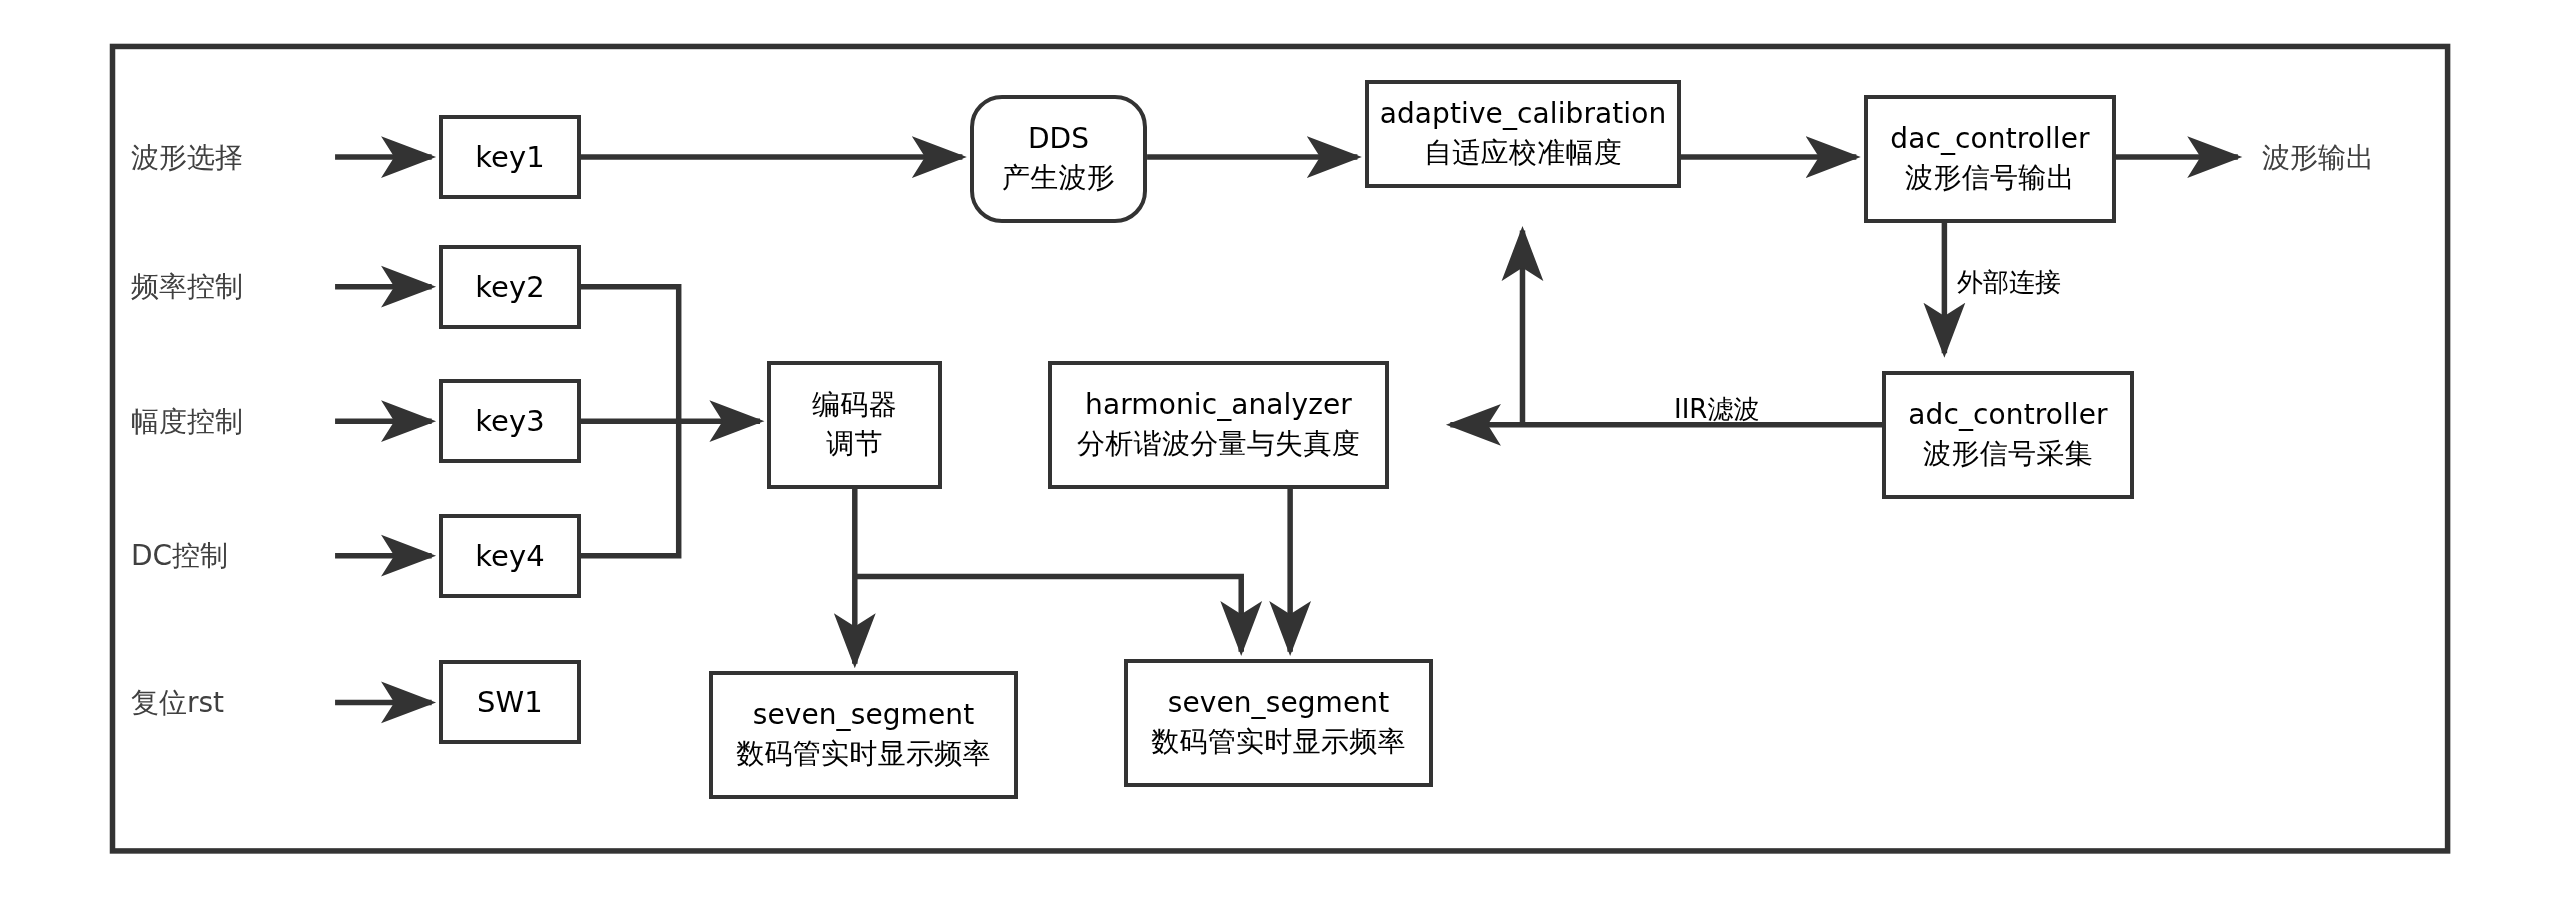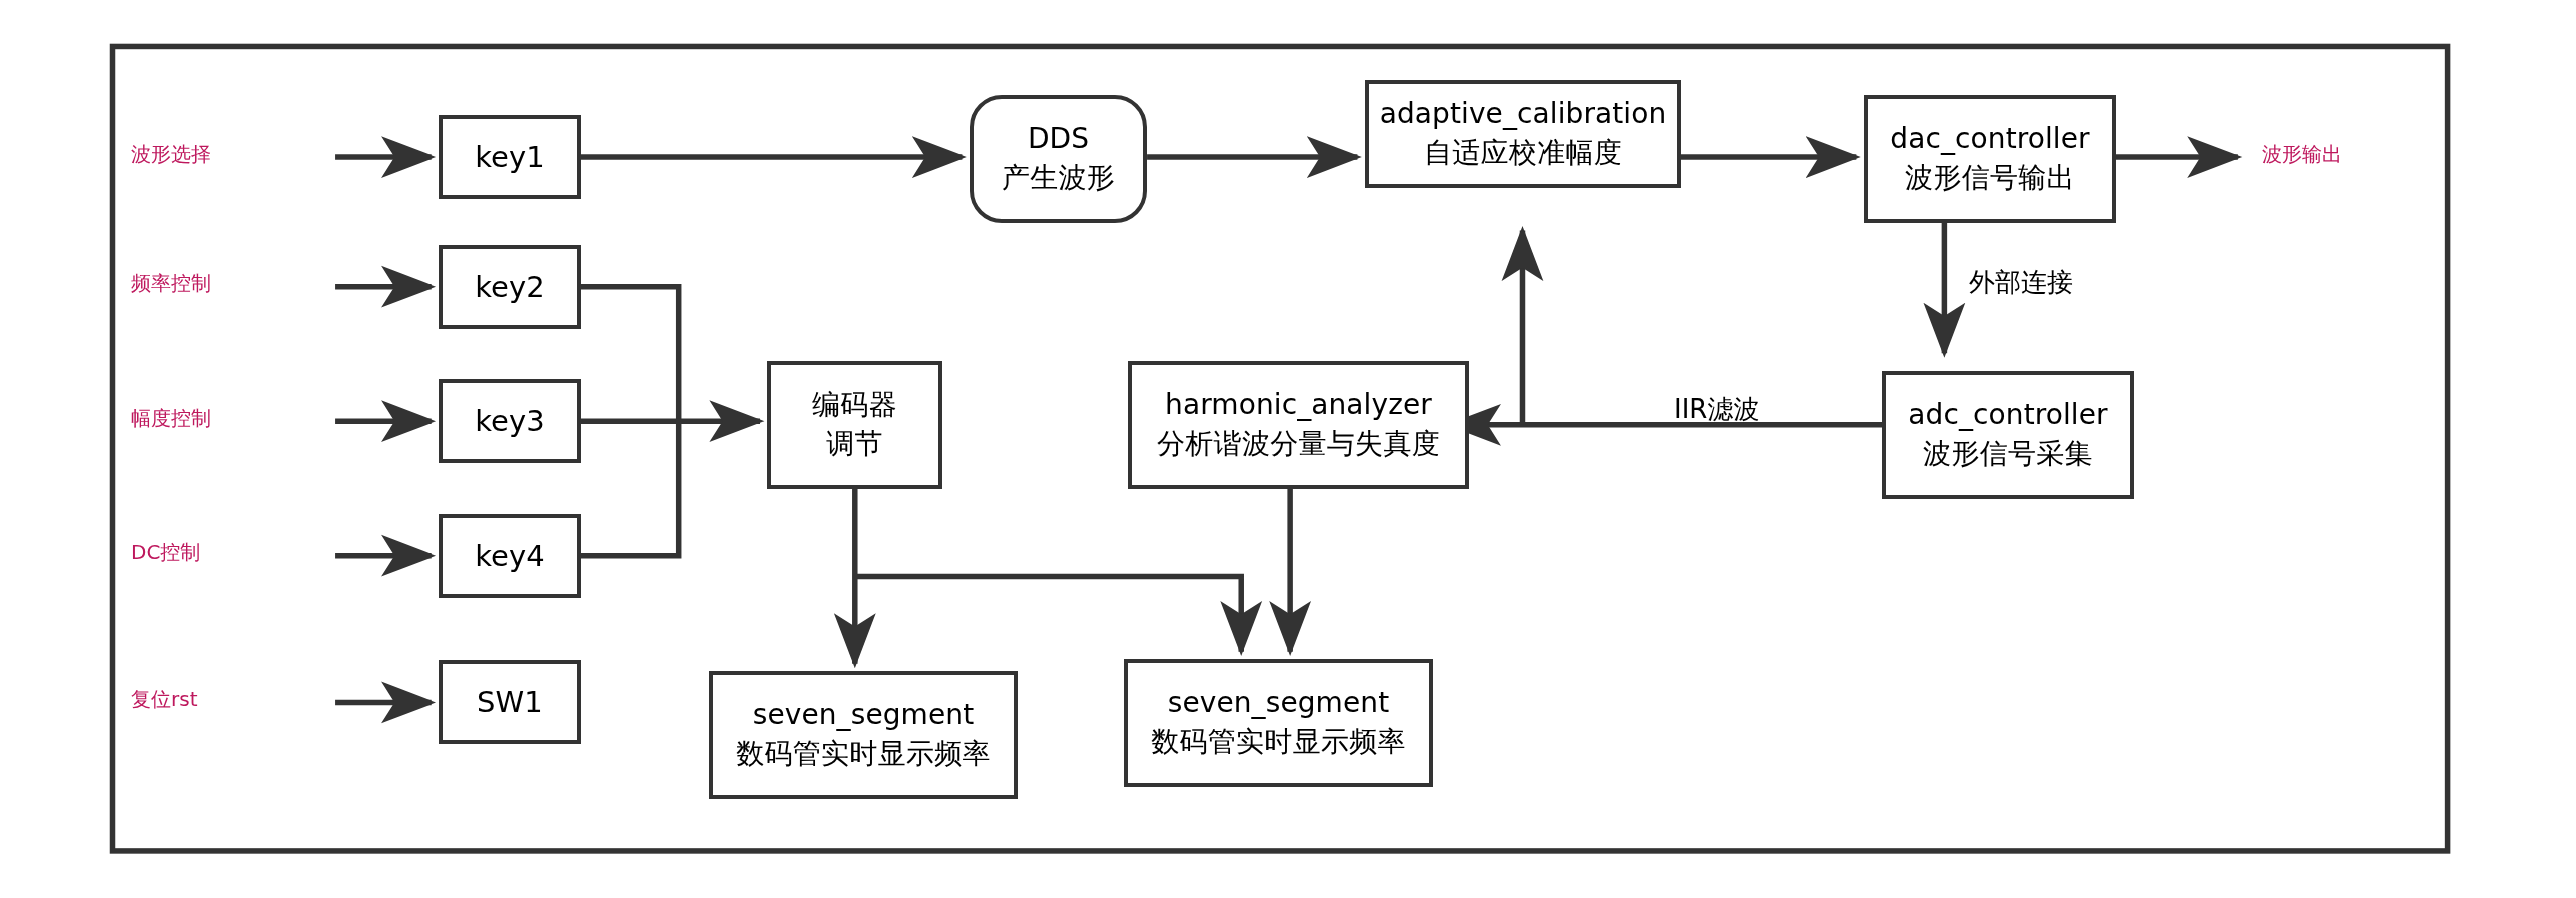--- a/index.html
+++ b/index.html
@@ -39,22 +39,22 @@
     display: block;
     white-space: nowrap;
     padding: 0 3.7px;
   }
   .node .ln.latin { font-size: 28px; letter-spacing: 0.1px; }
   .node .ln.cjk   { font-size: 28px; letter-spacing: 0.3px; }
   .node.single .ln.latin { font-size: 29px; }
 
   .io-label {
     position: absolute;
-    color: #be185d;
-    font-size: 20px;
+    color: #404040;
+    font-size: 28px;
     white-space: nowrap;
     line-height: 1;
   }
   .edge-label {
     position: absolute;
     color: #000000;
     font-size: 26px;
     white-space: nowrap;
     line-height: 1;
   }
@@ -136,21 +136,21 @@
   <div class="node" style="left:1864px; top:95px; width:252px; height:128px;">
     <span class="ln latin">dac_controller</span>
     <span class="ln cjk">波形信号输出</span>
   </div>
 
   <div class="node" style="left:1882px; top:371px; width:252px; height:128px;">
     <span class="ln latin">adc_controller</span>
     <span class="ln cjk">波形信号采集</span>
   </div>
 
-  <div class="node" style="left:1128px; top:361px; width:341px; height:128px;">
+  <div class="node" style="left:1048px; top:361px; width:341px; height:128px;">
     <span class="ln latin">harmonic_analyzer</span>
     <span class="ln cjk">分析谐波分量与失真度</span>
   </div>
 
   <div class="node" style="left:767px; top:361px; width:175px; height:128px;text-align:right;">
     <span class="ln cjk">编码器</span>
     <span class="ln cjk">调节</span>
   </div>
 
   <div class="node" style="left:709px; top:671px; width:309px; height:128px;">
@@ -168,18 +168,18 @@
   <div class="io-label" style="left:131px; top:273px;">频率控制</div>
 
   <div class="io-label" style="left:131px; top:408px;">幅度控制</div>
 
   <div class="io-label" style="left:131px; top:542px;">DC控制</div>
 
   <div class="io-label" style="left:131px; top:689px;">复位rst</div>
 
   <div class="io-label" style="left:2262px; top:144px;">波形输出</div>
 
-  <div class="edge-label" style="left:1957px; top:269px;margin-left:12px;">外部连接</div>
+  <div class="edge-label" style="left:1957px; top:269px;">外部连接</div>
 
   <div class="edge-label" style="left:1661px; top:396px;margin-left:13px;">IIR滤波</div>
 
 </div>
 
 
 </body></html>

